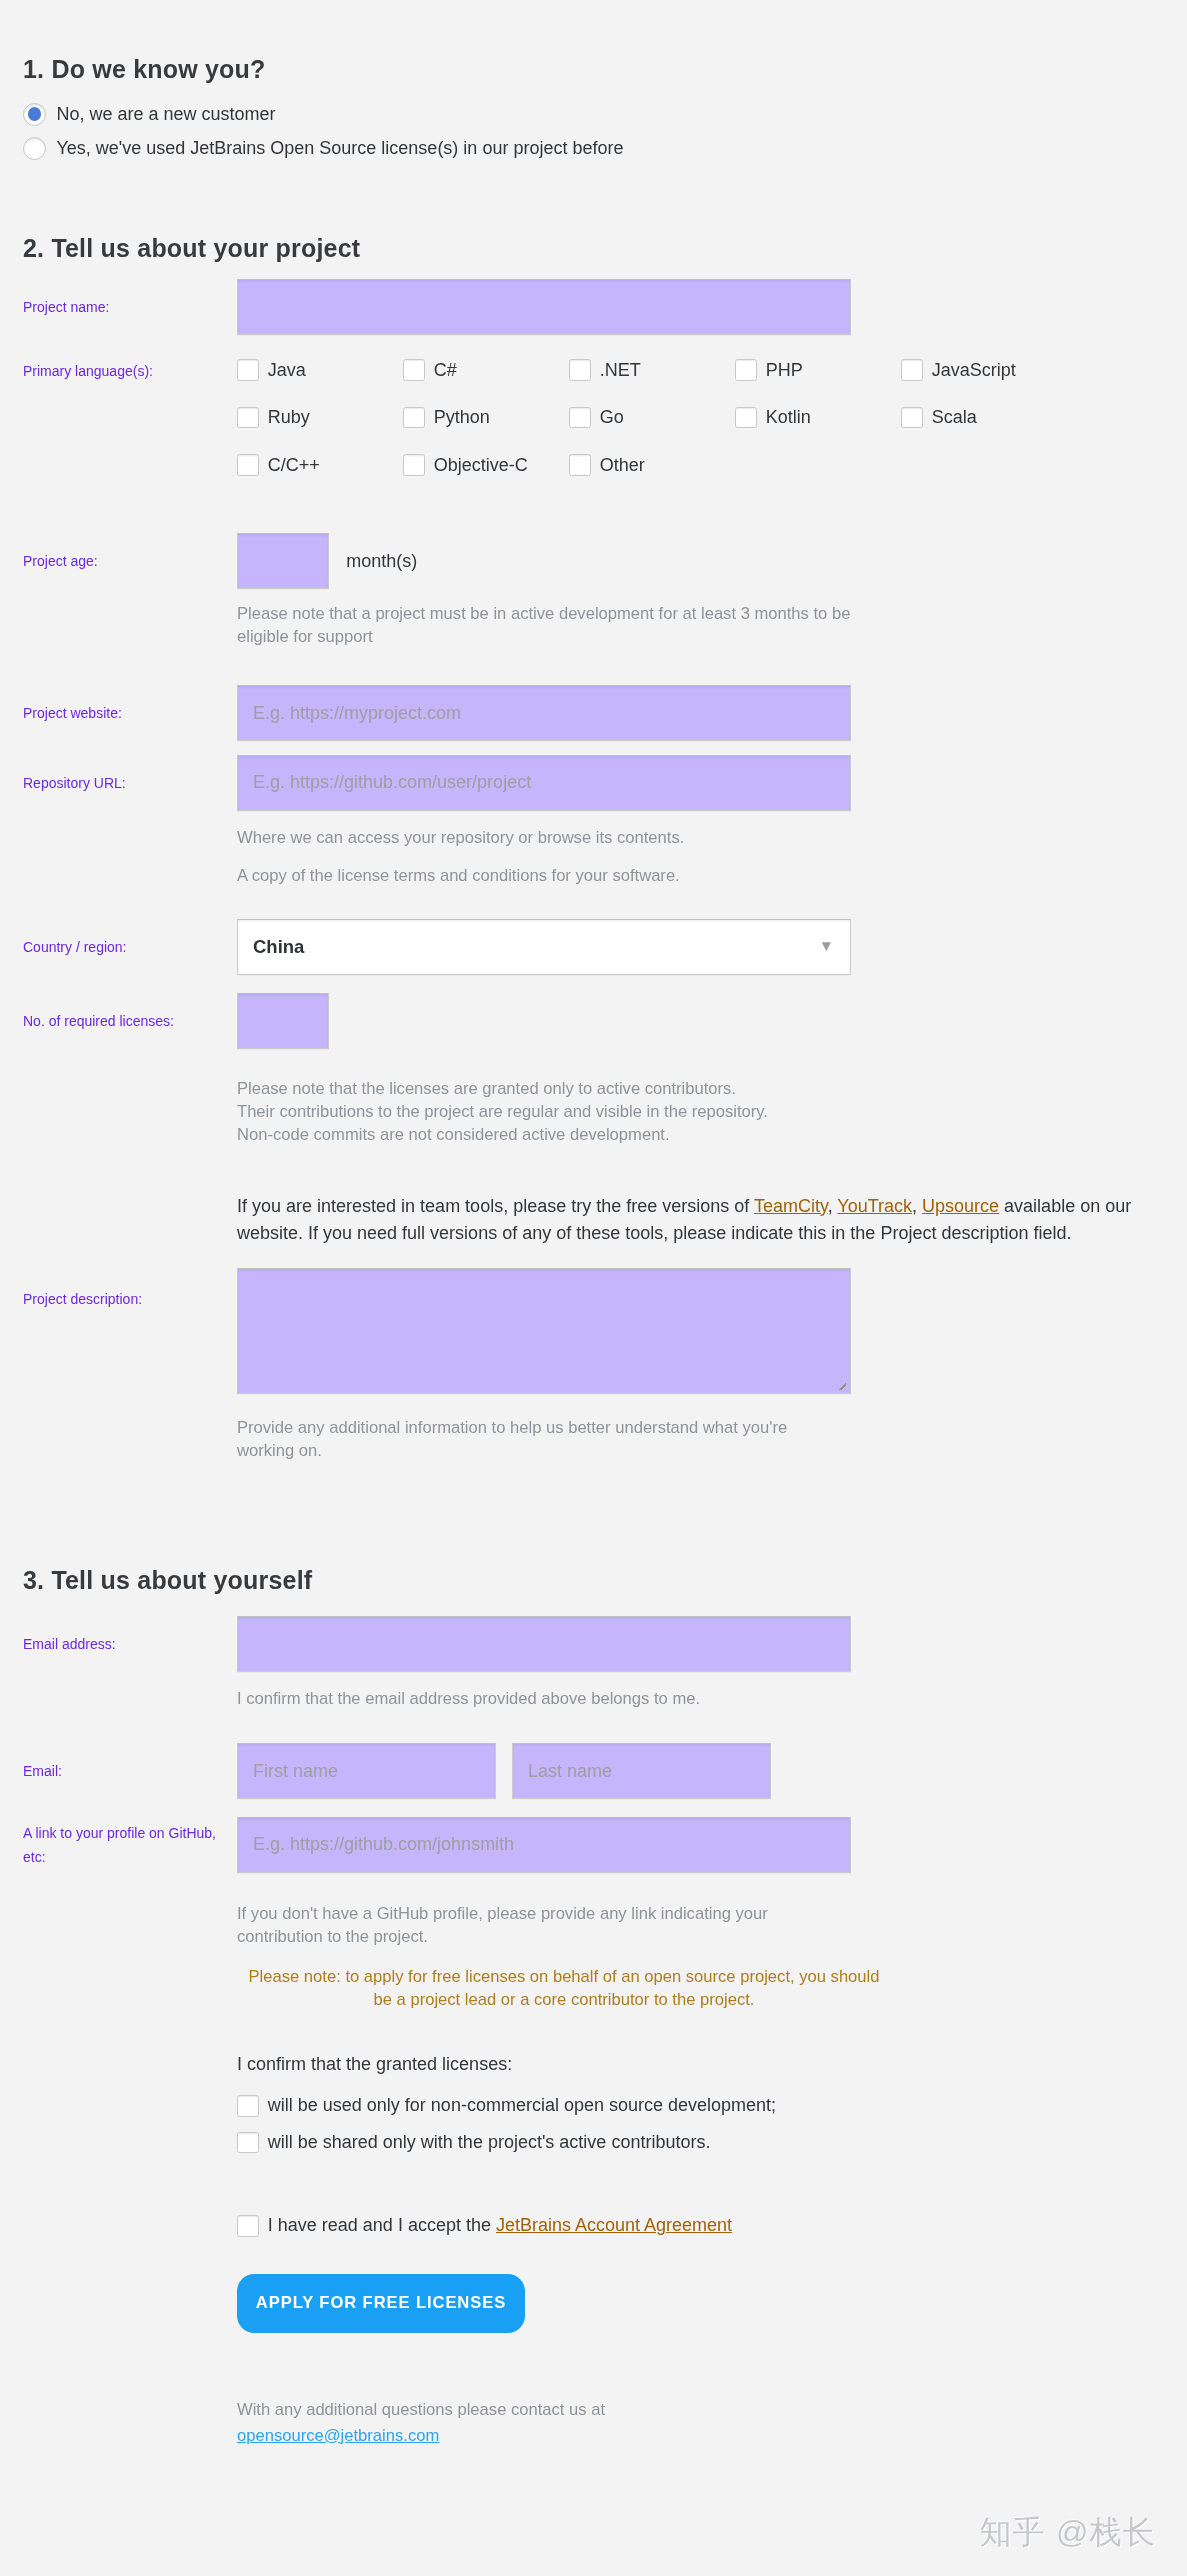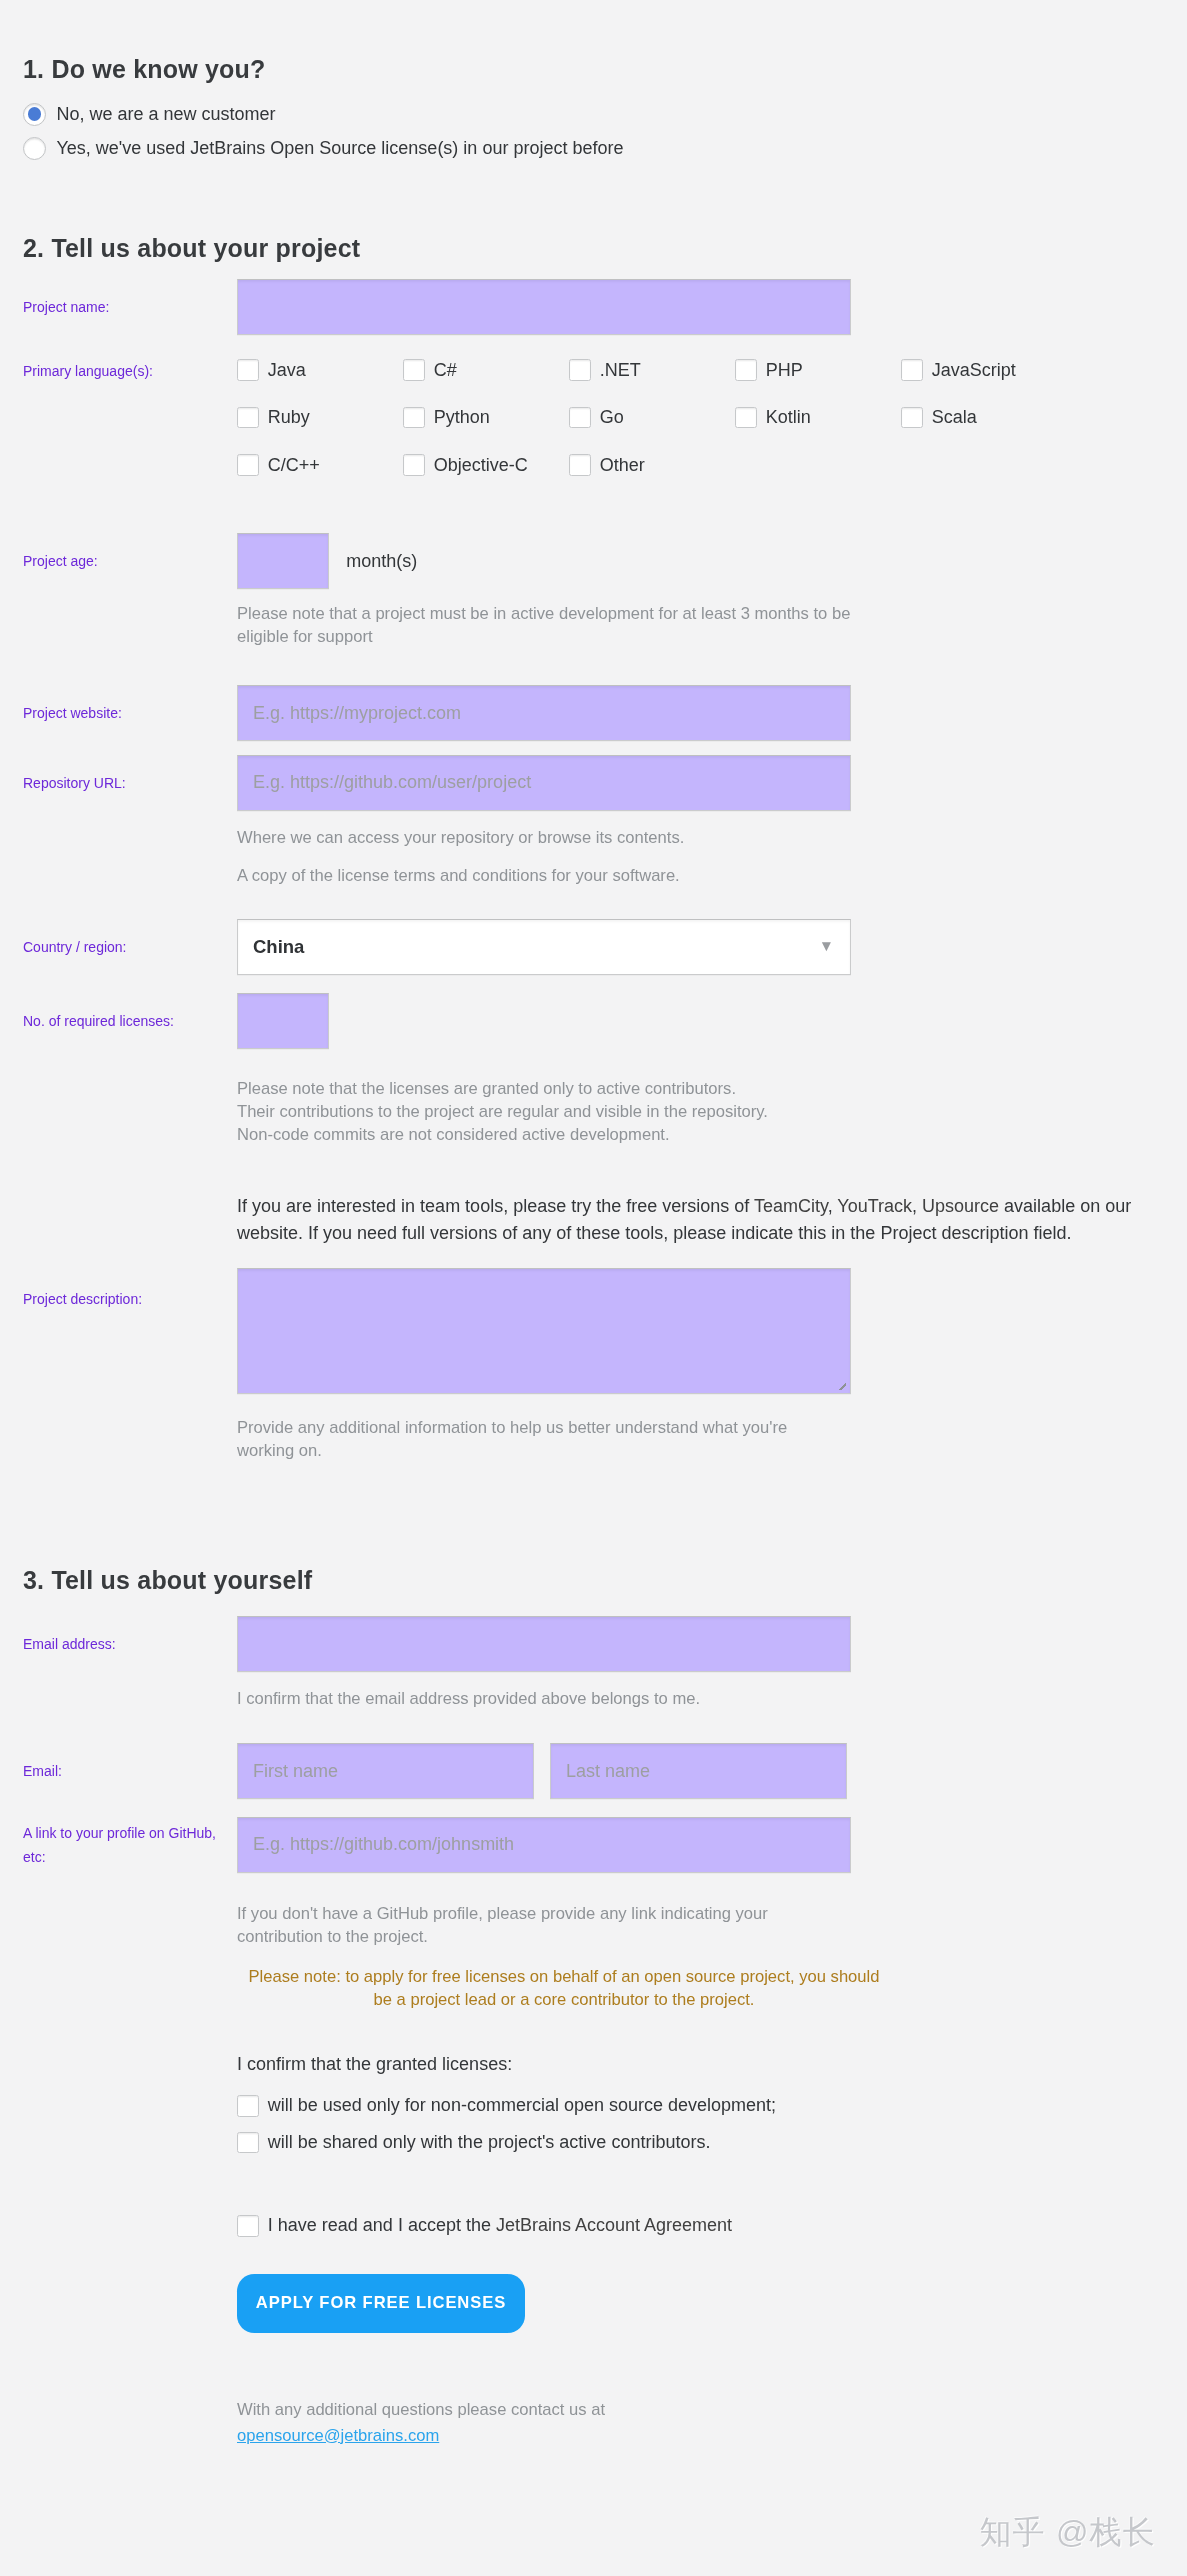--- a/index.html
+++ b/index.html
@@ -30,21 +30,21 @@
   
   .txt{
     box-sizing:border-box;height:56px;background:#c4b5fd;
     border:1.2px solid #cacbcc;border-top-color:#bfc0c1;
     box-shadow:inset 0 1.8px 2.5px rgba(0,0,0,.06), 0 1.2px 0.6px rgba(0,0,0,.03);
     font-family:inherit;font-size:18px;color:#333;padding:0 15px;outline:none;
   }
   .txt::placeholder{color:#9d9fa1;opacity:1;}
   .w-full{width:614px;}
   .w-small{width:92px;}
-  .w-half{width:297px;}
+  .w-half{width:259px;}
 
   textarea.txt{width:614px;height:126px;padding-top:11px;resize:none;}
   .ta-wrap{position:relative;}
   .grip{
     position:absolute;right:5px;bottom:6.2px;width:12.3px;height:12.3px;
     background:repeating-linear-gradient(-45deg,transparent 0 3.1px,#8e9296 3.1px 5px,transparent 5px 6.8px);
     clip-path:polygon(100% 0,100% 100%,0 100%);
   }
 
   
@@ -84,21 +84,21 @@
 
   
   .langs{display:grid;grid-template-columns:repeat(5,166px);row-gap:26px;}
   .lang{display:flex;align-items:center;cursor:pointer;}
 
   
   .para{
     margin-left:214px;max-width:943px;
     font-size:18px;color:#333639;line-height:27px;
   }
-  a.link{color:#404040;cursor:pointer;}
+  a.link{color:#a16207;text-decoration:underline;cursor:pointer;}
 
   .note-orange{
     margin-left:214px;max-width:654px;
     font-size:16.6px;color:#ad7d1e;line-height:23px;text-align:center;
   }
 
   
   .mt-pname{margin-top:16px;}
   .mt-langs{margin-top:24px;}
   .mt-age{margin-top:57px;}

